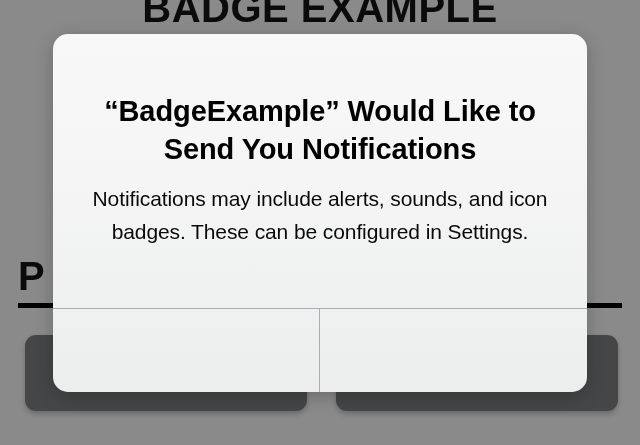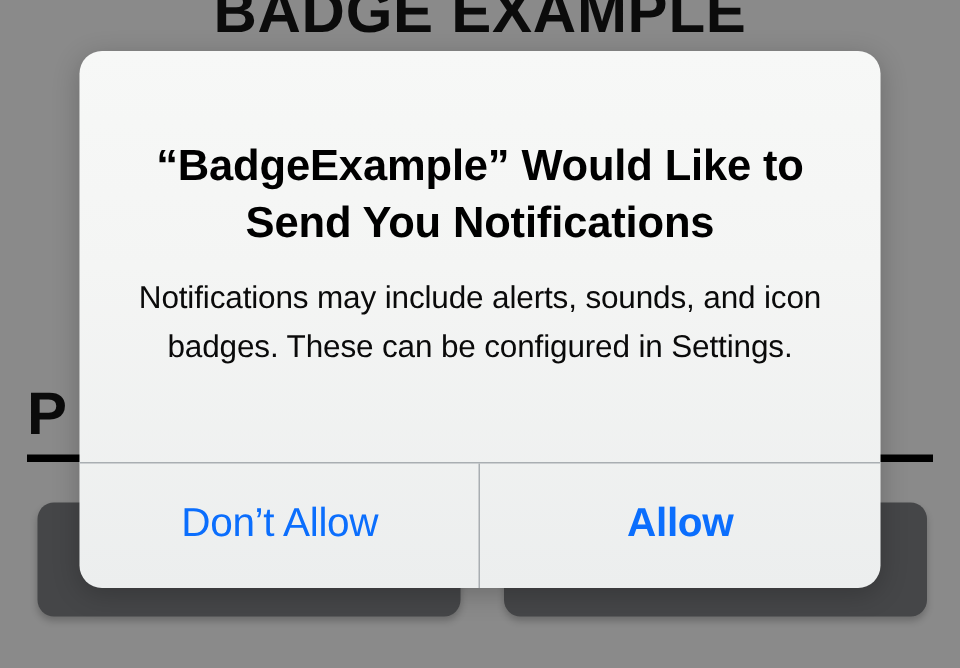--- a/index.html
+++ b/index.html
@@ -196,19 +196,15 @@
 
 <div id="alert-dialog">
 
   <div id="alert-body">
     <p id="alert-title">“BadgeExample” Would Like to Send You Notifications</p>
     <p id="alert-message">Notifications may include alerts, sounds, and icon badges. These can be configured in Settings.</p>
   </div>
 
   <div id="alert-divider-h"></div>
 
-  <div id="alert-actions">
-    <button class="alert-action cancel">Don’t Allow</button>
-    <button class="alert-action primary">Allow</button>
-  </div>
 
   <div id="alert-divider-v"></div>
 </div>
 
 </body></html>

